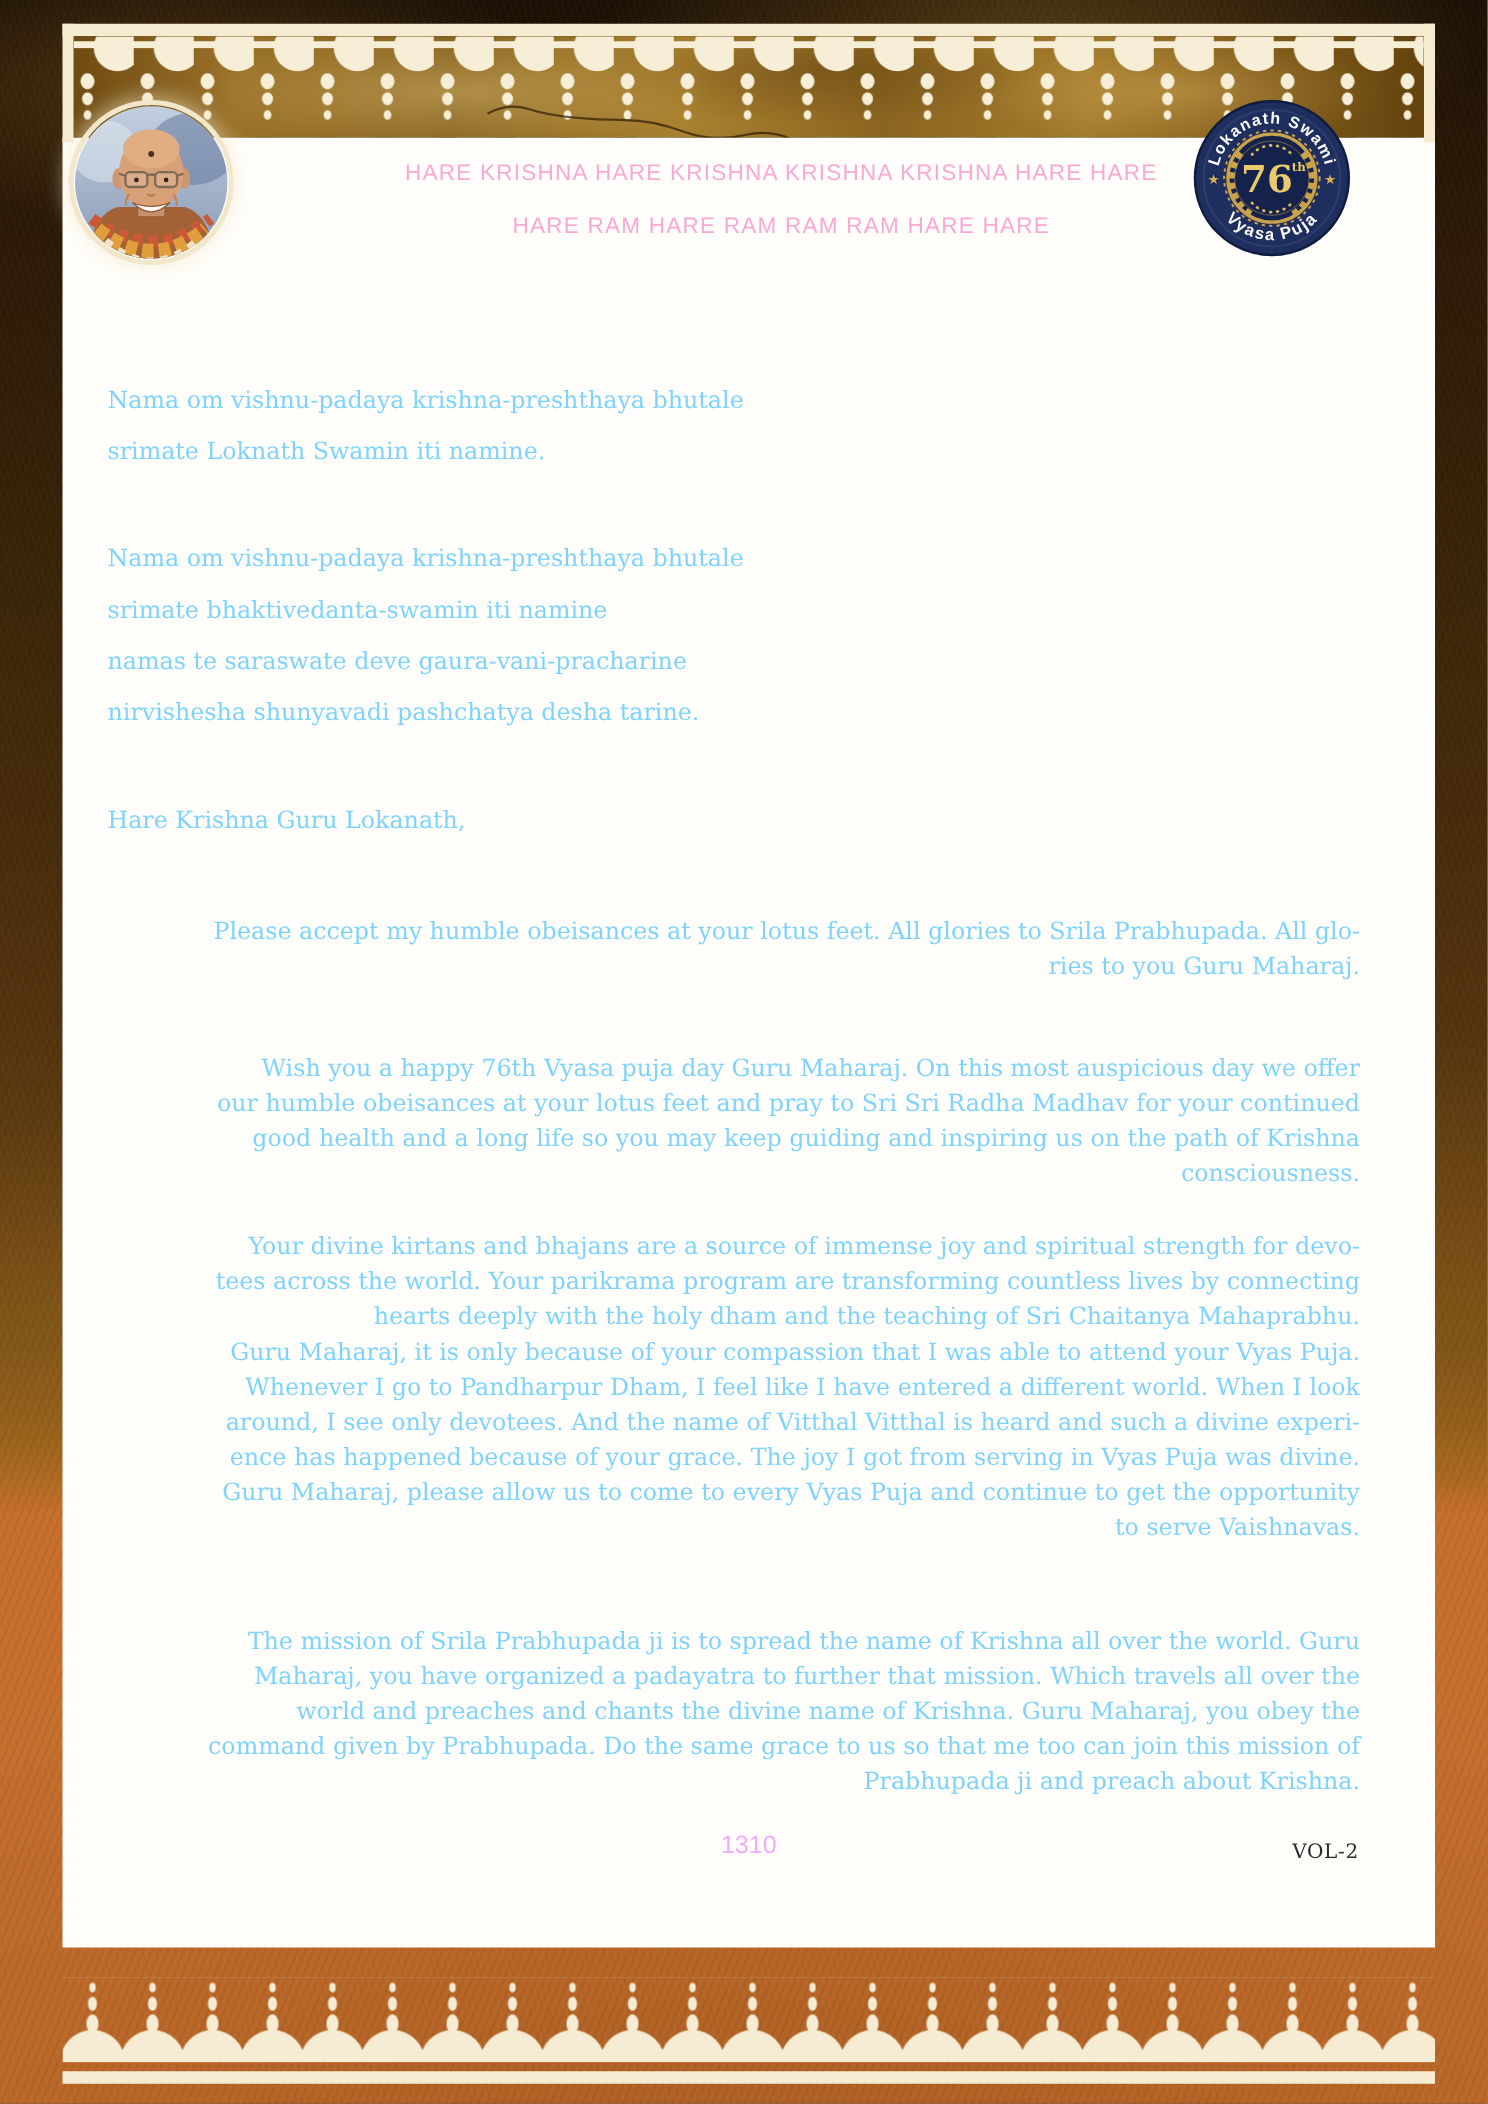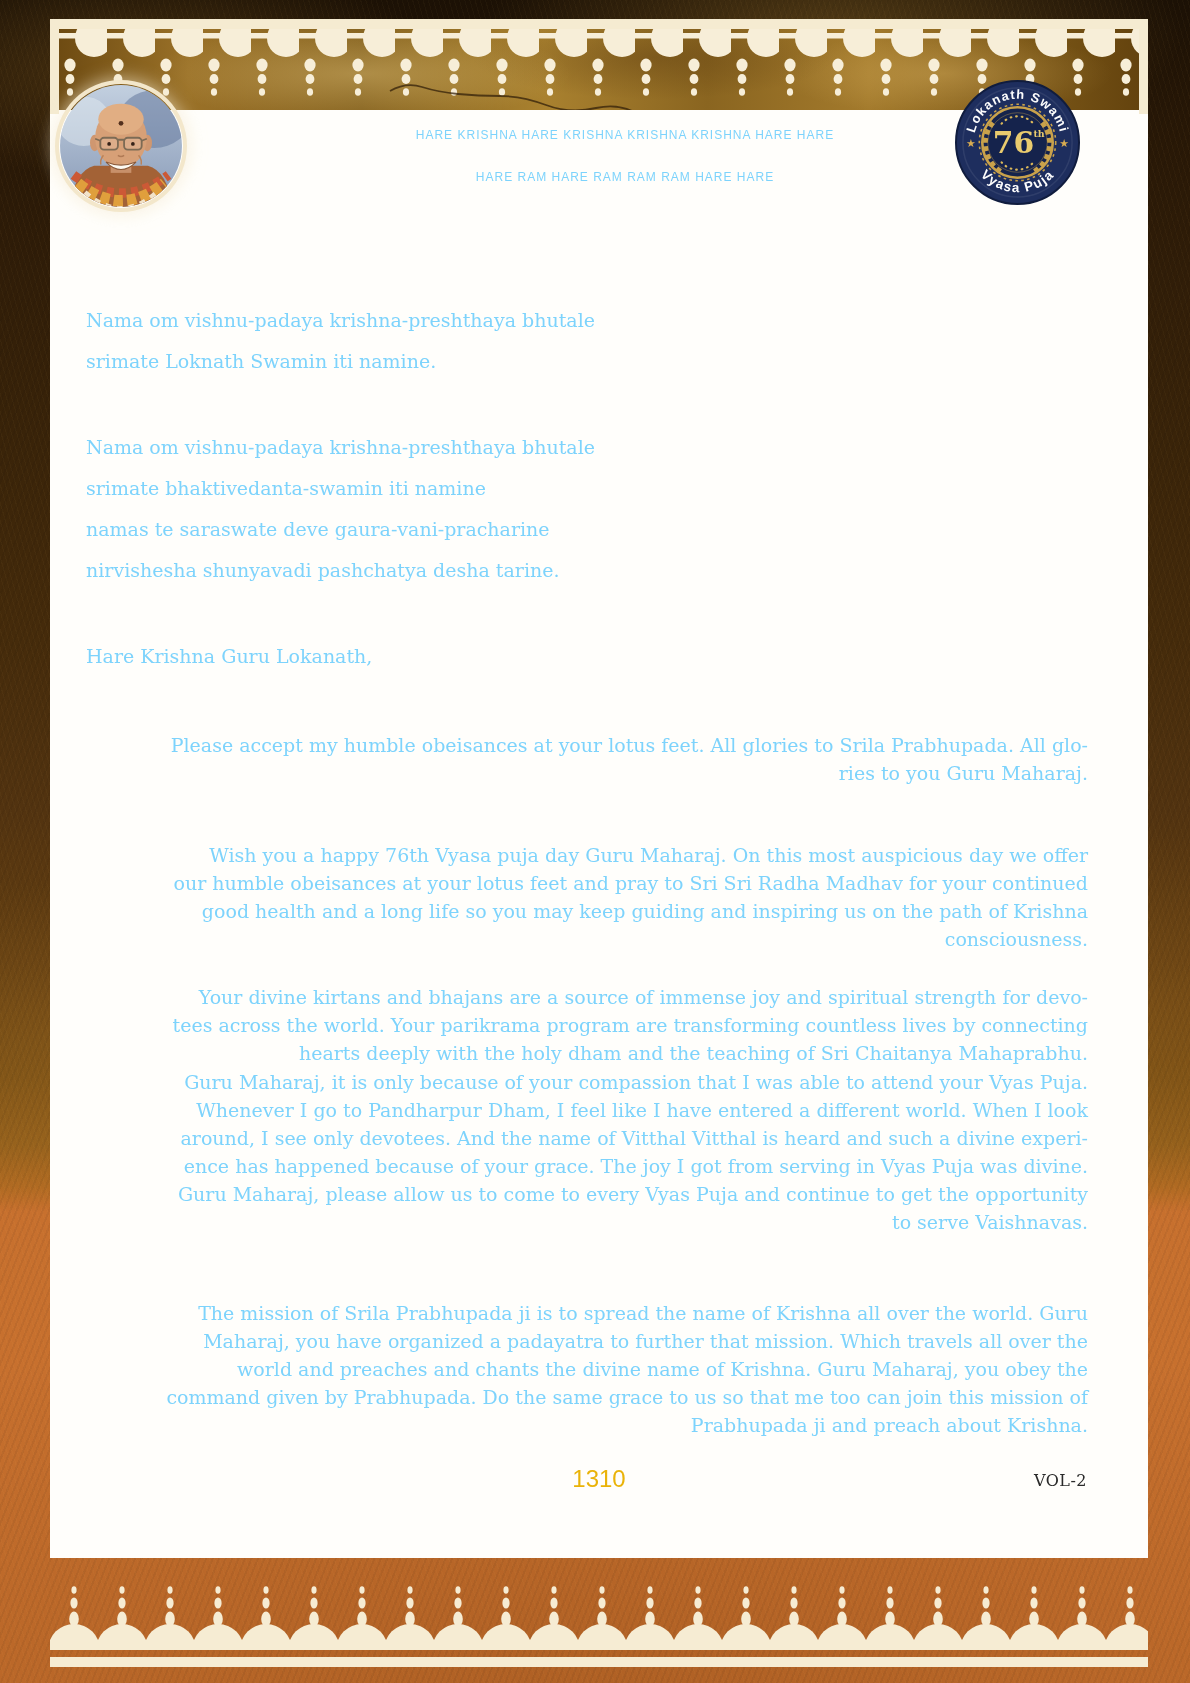--- a/index.html
+++ b/index.html
@@ -28,37 +28,37 @@
   .vstrip.left{left:50px;}  .vstrip.right{left:1139px;}
   .fringe-top{position:absolute;left:59px;top:29px;width:1080px;height:81px;
     background:
       radial-gradient(ellipse 300px 70px at 28% 55%, rgba(255,225,150,.35), transparent 70%),
       radial-gradient(ellipse 260px 60px at 55% 35%, rgba(70,40,8,.30), transparent 70%),
       radial-gradient(ellipse 240px 60px at 82% 55%, rgba(255,215,130,.28), transparent 70%),
       linear-gradient(90deg,#6e4b12,#9a7128 12%,#83601d 28%,#a9812f 45%,#8a6520 60%,#a37a2c 75%,#7b5717 90%,#64430e);}
   .fringe-top svg{display:block;}
   
   .mantra{position:absolute;left:76px;width:1098px;text-align:center;
-    font-family:"Liberation Sans",sans-serif;color:#7dd3fc;
-    font-size:12px;letter-spacing:1px;white-space:nowrap;}
+    font-family:"Liberation Sans",sans-serif;color:#f9a8d4;
+    font-size:18px;letter-spacing:1px;white-space:nowrap;}
   .m1{top:128px;}  .m2{top:170px;}
   
   .photo{position:absolute;left:59px;top:84px;width:124px;height:124px;border-radius:50%;
     box-shadow:0 0 0 4px #f3e7cb, 0 0 16px 7px rgba(244,233,207,.55);overflow:hidden;}
   .badge{position:absolute;left:954px;top:79px;width:127px;height:127px;}
   
   .tblock{position:absolute;left:86px;width:1002px;color:#7dd3fc;font-size:19px;
     white-space:pre-line;}
   .verse{line-height:41px;}
   .para{line-height:28px;text-align:right;}
   .v1{top:300px;} .v2{top:427px;} .sal{top:642px;line-height:28px;}
   .p1{top:731px;} .p2{top:841px;} .p3{top:963px;margin-top:20px;} .p4{top:1068px;} .p5{top:1275px;margin-top:24px;}
   
   .page-number{position:absolute;left:50px;top:1465px;width:1098px;text-align:center;
-    font-family:"Liberation Sans",sans-serif;font-size:24px;color:#eab308;}
+    font-family:"Liberation Sans",sans-serif;font-size:20px;color:#f0abfc;}
   .volume{position:absolute;right:103px;top:1471px;
     font-family:"DejaVu Serif",serif;font-size:16px;letter-spacing:.5px;color:#2a2a2a;}
   .fringe-bottom{position:absolute;left:50px;top:1582px;width:1098px;height:68px;}
   .bottom-bar{position:absolute;left:50px;top:1657px;width:1098px;height:10px;background:#f6ecd3;}
 </style>
 </head>
 <body>
 
 <div class="canvas">
 

